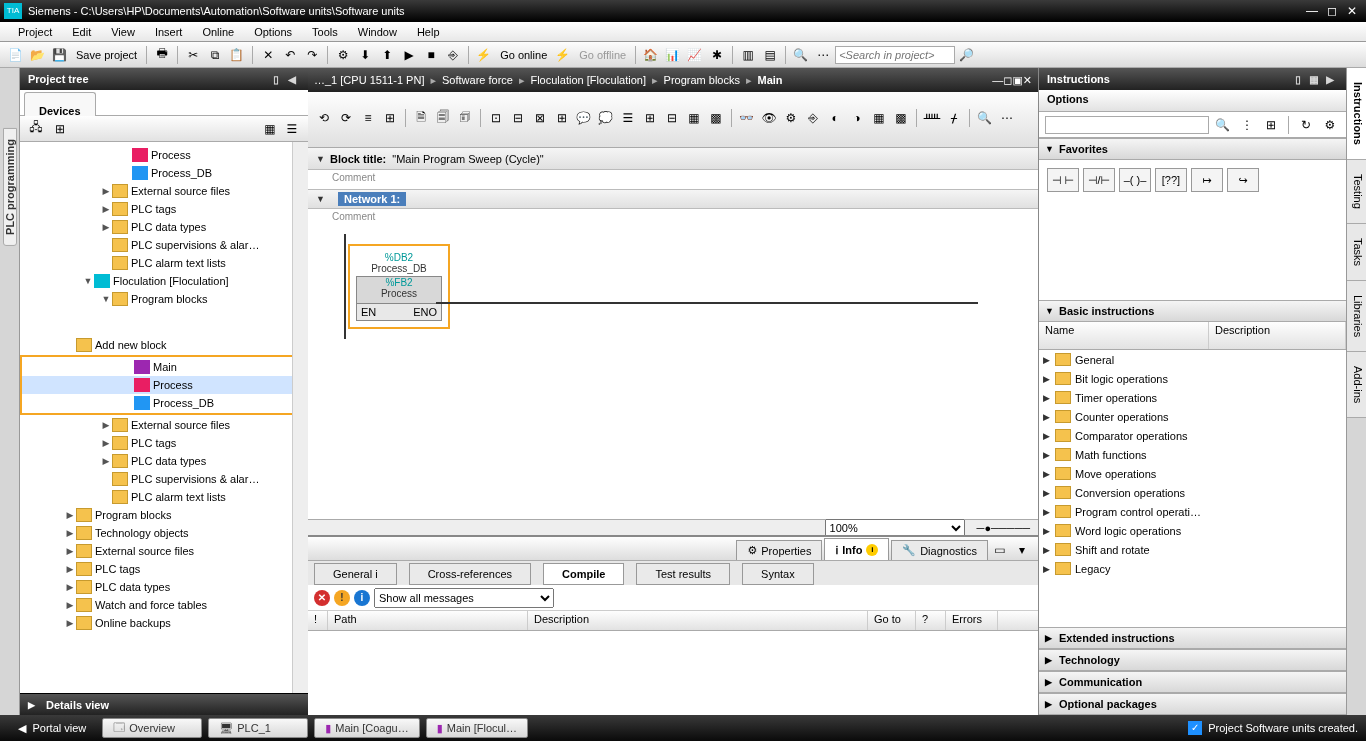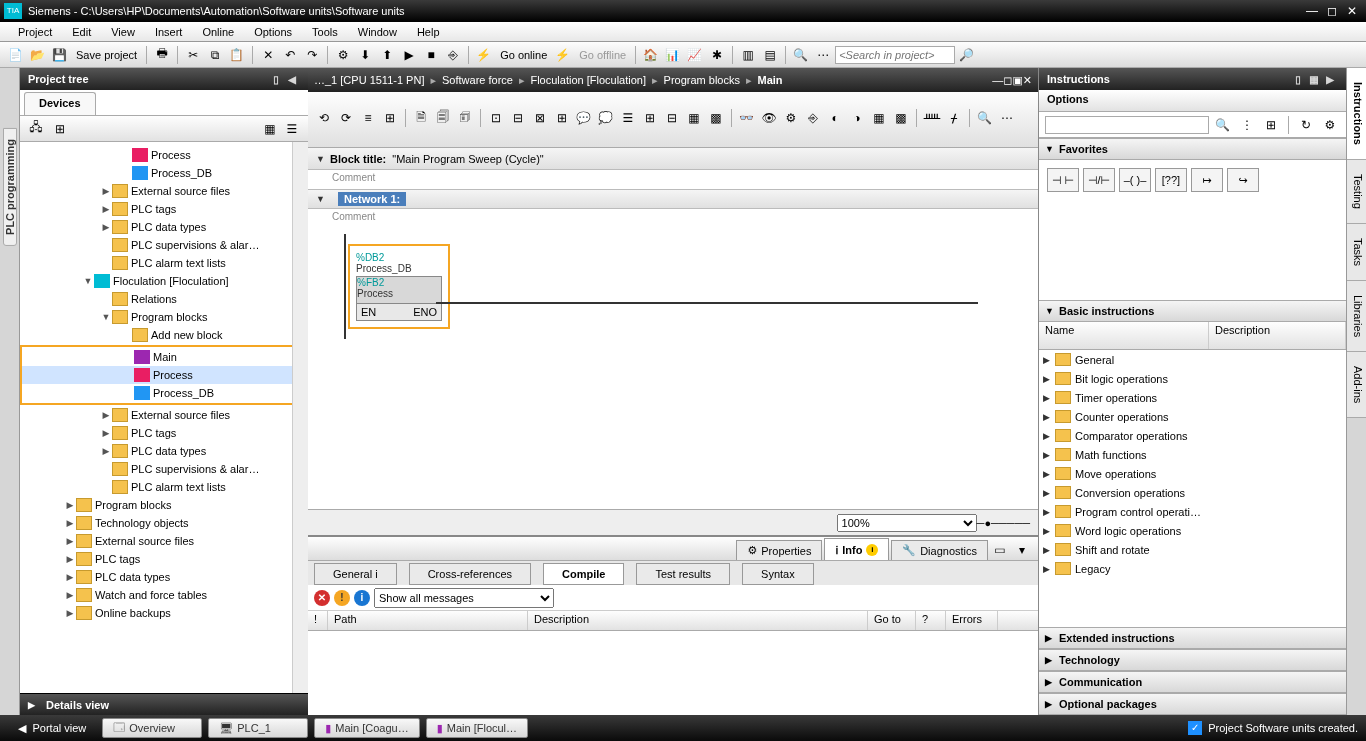--- a/index.html
+++ b/index.html
@@ -33,21 +33,21 @@
 
 .vtab{width:20px;background:#d6d6d6;border-right:1px solid #999;display:flex;flex-direction:column;align-items:center;padding-top:60px}
 .vtab .vlabel{writing-mode:vertical-rl;transform:rotate(180deg);padding:10px 0;font-weight:bold;color:#333;background:#f0f0f0;border:1px solid #aaa;border-radius:3px 3px 0 0}
 
 
 .left-panel{width:288px;display:flex;flex-direction:column;background:#e8e8e8}
 .panel-header{height:22px;background:linear-gradient(#555,#222);color:#fff;display:flex;align-items:center;padding:0 8px;font-weight:bold}
 .panel-header .sp{flex:1}
 .panel-header .hbtn{width:16px;text-align:center;cursor:pointer;font-size:10px;opacity:.8}
 .devices-tabs{height:26px;background:#fff;display:flex;border-bottom:1px solid #aaa}
-.devices-tabs .tab{padding:4px 14px;border:1px solid #aaa;border-bottom:none;background:#f8f8f8;font-weight:bold;border-radius:3px 3px 0 0;margin:2px 0 0 4px}
+.devices-tabs .tab{padding:12px 14px;border:1px solid #aaa;border-bottom:none;background:#f8f8f8;font-weight:bold;border-radius:3px 3px 0 0;margin:2px 0 0 4px}
 .tree-toolbar{height:26px;background:linear-gradient(#fefefe,#e2e2e2);border-bottom:1px solid #aaa;display:flex;align-items:center;padding:0 6px;gap:4px}
 .tree-toolbar .right{margin-left:auto;display:flex;gap:2px}
 .tree-body{flex:1;background:#fff;overflow:auto;position:relative}
 .tree-body .scrollbar{position:absolute;right:0;top:0;bottom:0;width:16px;background:#eee;border-left:1px solid #ccc}
 .tree-ul{padding:4px 0}
 .tree-row{display:flex;align-items:center;height:18px;white-space:nowrap;cursor:pointer}
 .tree-row .tw{width:12px;text-align:center;color:#555;font-size:9px}
 .tree-row .ic{width:16px;height:14px;margin-right:3px;display:inline-block}
 .ic-folder{background:#f5c24d;border:1px solid #c79a2e}
 .ic-fb{background:#e91e63}
@@ -69,29 +69,29 @@
 .editor-body{flex:1;background:#fff;overflow:auto;position:relative}
 .block-title-row{height:22px;background:linear-gradient(#f5f5f5,#e0e0e0);border-bottom:1px solid #bbb;display:flex;align-items:center;padding:0 8px}
 .block-title-row .tw{width:14px;font-size:9px;color:#333}
 .comment-row{padding:2px 24px;color:#888;font-size:10px}
 .network-row{height:20px;background:linear-gradient(#f5f5f5,#e0e0e0);border-top:1px solid #bbb;border-bottom:1px solid #bbb;display:flex;align-items:center;padding:0 8px;margin-top:4px}
 .network-row .tw{width:14px;font-size:9px;color:#333}
 .network-row .nlabel{background:#4a7ebb;color:#fff;padding:1px 6px;font-weight:bold}
 .ladder-area{padding:20px 10px 20px 40px;position:relative}
 .rail{position:absolute;left:36px;top:10px;bottom:10px;width:2px;background:#333}
 .fb-box{border:2px solid #f5a623;padding:6px;display:inline-block;position:relative}
-.fb-inner{width:86px;}
+.fb-inner{width:86px;text-align:center}
 .fb-inner .db-addr{color:#009999;font-size:10px}
 .fb-inner .db-name{color:#333;font-size:10px}
 .fb-call{background:#d8d8d8;border:1px solid #888;margin-top:2px}
 .fb-call .fb-addr{color:#009999;font-size:10px}
 .fb-call .fb-name{color:#333;font-size:10px;padding-bottom:4px}
 .fb-pins{display:flex;justify-content:space-between;padding:2px 4px;font-size:10px;border-top:1px solid #888;background:#e8e8e8}
 .rung-line{position:absolute;height:2px;background:#333;top:78px;left:128px;right:60px}
-.zoom-bar{height:26px;background:#eee;border-top:1px solid #aaa;display:flex;align-items:center;justify-content:flex-end;padding:0 8px;gap:0}
+.zoom-bar{height:16px;background:#eee;border-top:1px solid #aaa;display:flex;align-items:center;justify-content:flex-end;padding:0 8px;gap:12px}
 .zoom-bar select{width:140px;height:18px}
 
 
 .info-panel{height:180px;border-top:2px solid #888;display:flex;flex-direction:column;background:#e8e8e8}
 .info-tabs-top{height:24px;background:linear-gradient(#fefefe,#ddd);border-bottom:1px solid #aaa;display:flex;align-items:flex-end;padding:0 6px;gap:2px}
 .info-tabs-top .sp{flex:1}
 .info-tabs-top .itab{padding:3px 10px;border:1px solid #999;border-bottom:none;background:#eaeaea;cursor:pointer;display:flex;align-items:center;gap:4px}
 .info-tabs-top .itab.active{background:#fff;font-weight:bold}
 .info-tabs-top .badge{width:12px;height:12px;border-radius:6px;background:#ffcc00;font-size:8px;line-height:12px;text-align:center;font-weight:bold}
 .info-subtabs{height:24px;display:flex;align-items:flex-end;padding:0 6px;gap:12px;background:#e8e8e8}
@@ -268,30 +268,25 @@
               <span class="tw"></span>
               <span class="ic ic-folder"></span>
               <span>PLC alarm text lists</span>
             </div>
             <div class="tree-row" style="padding-left: 62px;">
               <span class="tw">▼</span>
               <span class="ic ic-unit"></span>
               <span>Floculation [Floculation]</span>
             </div>
             <div class="tree-row" style="padding-left: 80px;">
-              <span class="tw"></span>
-              <span class="ic ic-folder"></span>
-              <span>Relations</span>
-            </div>
-            <div class="tree-row" style="padding-left: 80px;">
               <span class="tw">▼</span>
               <span class="ic ic-folder"></span>
               <span>Program blocks</span>
             </div>
-            <div class="tree-row" style="padding-left: 100px;">
+            <div class="tree-row" style="padding-left: 44px; margin-top: 28px;">
               <span class="tw"></span>
               <span class="ic ic-folder"></span>
               <span>Add new block</span>
             </div>
             <div class="hl-box">
               <div class="tree-row" style="padding-left: 100px;">
                 <span class="tw"></span>
                 <span class="ic ic-ob"></span>
                 <span>Main</span>
               </div>

